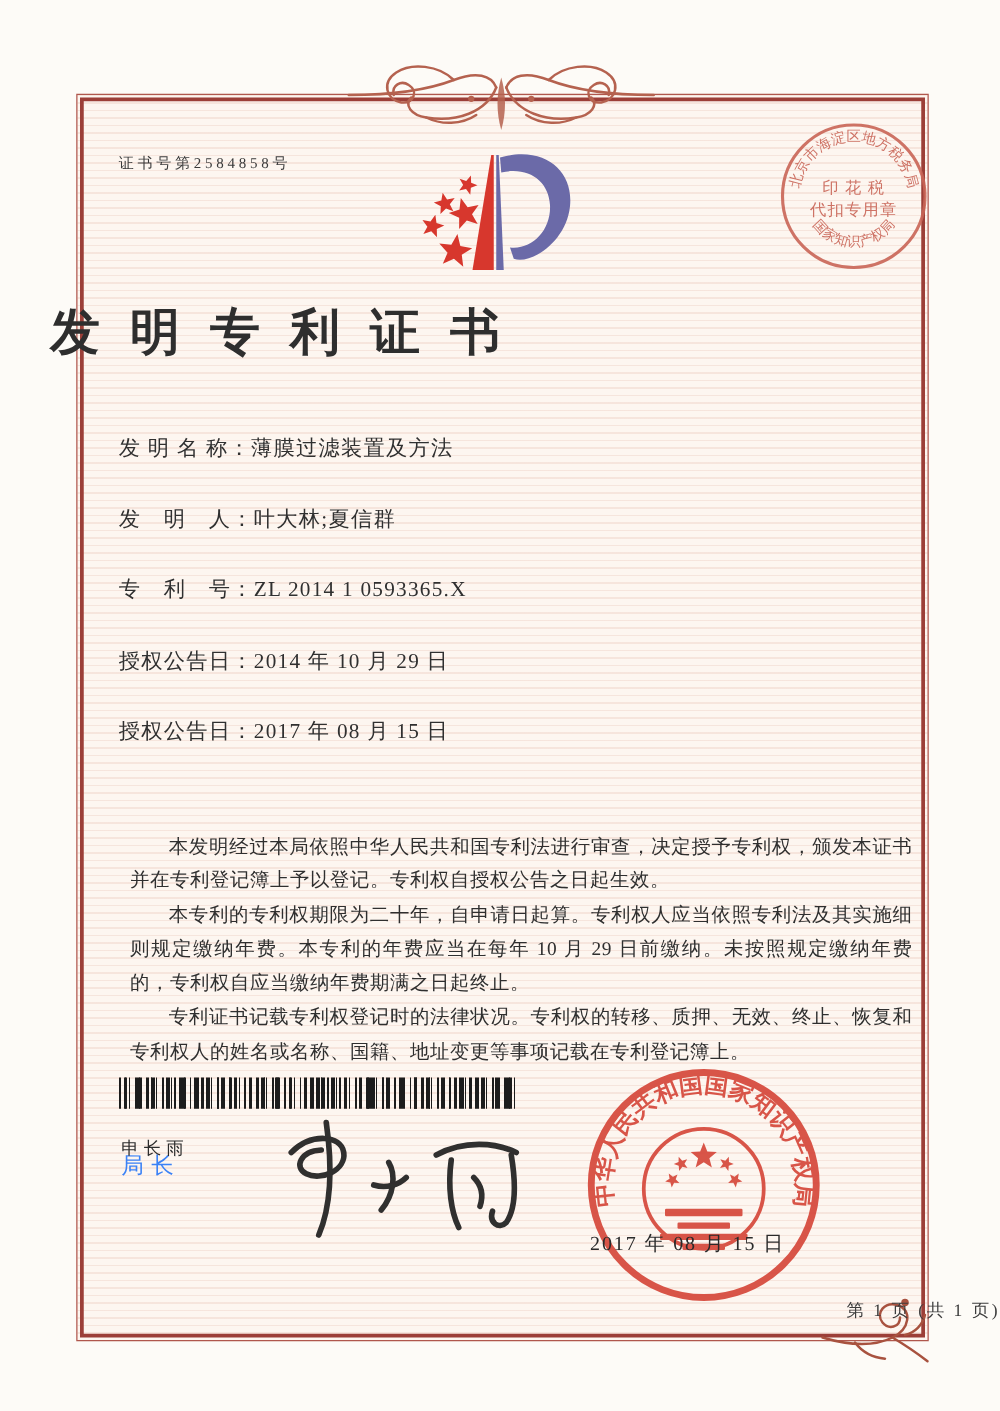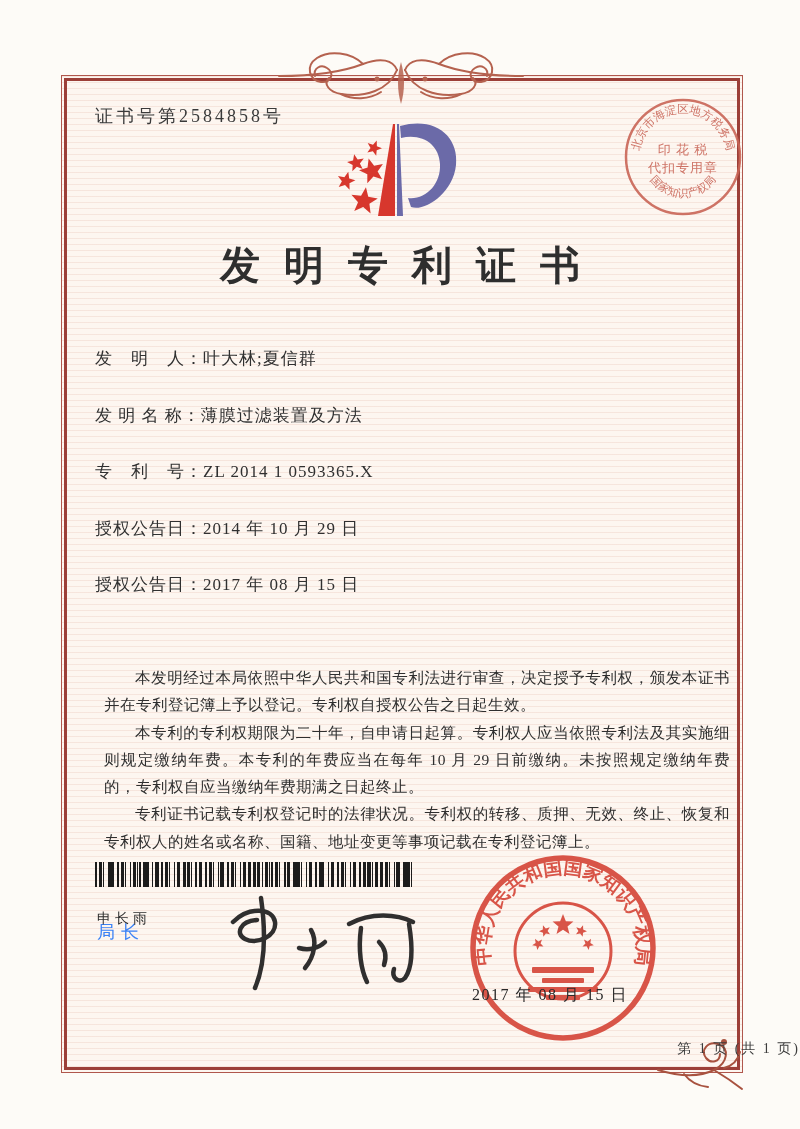--- a/index.html
+++ b/index.html
@@ -16,27 +16,27 @@
     border:1px solid #b0574d;
     background:
       repeating-linear-gradient(180deg, rgba(210,140,118,.16) 0 1px, rgba(255,255,255,0) 1px 6px),
       #fdf6f0;
   }
   .frame-inner{
     position:absolute;left:2px;top:2px;right:2px;bottom:2px;
     border:3px solid #9c3f38;
   }
   
-  .cert-no{left:95px;top:104px;font-size:18px;letter-spacing:3px;color:#3a3a3a;}
+  .cert-no{left:95px;top:122px;font-size:12px;letter-spacing:3px;color:#3a3a3a;}
   .logo{left:322px;top:104px;}
   .stamp-top{left:618px;top:92px;}
   .title{
-    left:0;top:238px;width:100%;text-align:center;
+    left:0;top:238px;width:100%;
     font-size:40px;font-weight:600;color:#2e2e2e;
-    letter-spacing:24px;padding-left:24px;box-sizing:border-box;
+    letter-spacing:24px;padding-left:40px;box-sizing:border-box;
   }
   
   .fields{left:95px;top:347px;width:600px;font-size:17px;color:#303030;}
   .field-row{height:56.5px;letter-spacing:1px;}
   .field-label{color:#303030;}
   
   .body-text{left:104px;top:664px;width:626px;font-size:15.5px;line-height:1.76;
     color:#2f2f2f;text-align:justify;}
   .body-text p{margin:0;text-indent:2em;letter-spacing:.5px;}
   
@@ -125,24 +125,24 @@
     <textPath href="#stamp-arc-bot" startOffset="50%" text-anchor="middle">国家知识产权局</textPath>
   </text>
   <text x="65" y="62" font-size="13" fill="#c96557" text-anchor="middle" letter-spacing="1">印 花 税</text>
   <text x="65" y="80" font-size="13" fill="#c96557" text-anchor="middle" letter-spacing="1">代扣专用章</text>
 </svg>
 
 <div class="abs title">发明专利证书</div>
 
 <div class="abs fields">
   <div class="field-row">
+    <span class="field-label">发 明 名 称：</span><span>薄膜过滤装置及方法</span>
+  </div>
+  <div class="field-row">
     <span class="field-label">发　明　人：</span><span>叶大林;夏信群</span>
-  </div>
-  <div class="field-row">
-    <span class="field-label">发 明 名 称：</span><span>薄膜过滤装置及方法</span>
   </div>
   <div class="field-row">
     <span class="field-label">专　利　号：</span><span>ZL 2014 1 0593365.X</span>
   </div>
   <div class="field-row">
     <span class="field-label">授权公告日：</span><span>2014 年 10 月 29 日</span>
   </div>
   <div class="field-row">
     <span class="field-label">授权公告日：</span><span>2017 年 08 月 15 日</span>
   </div>

